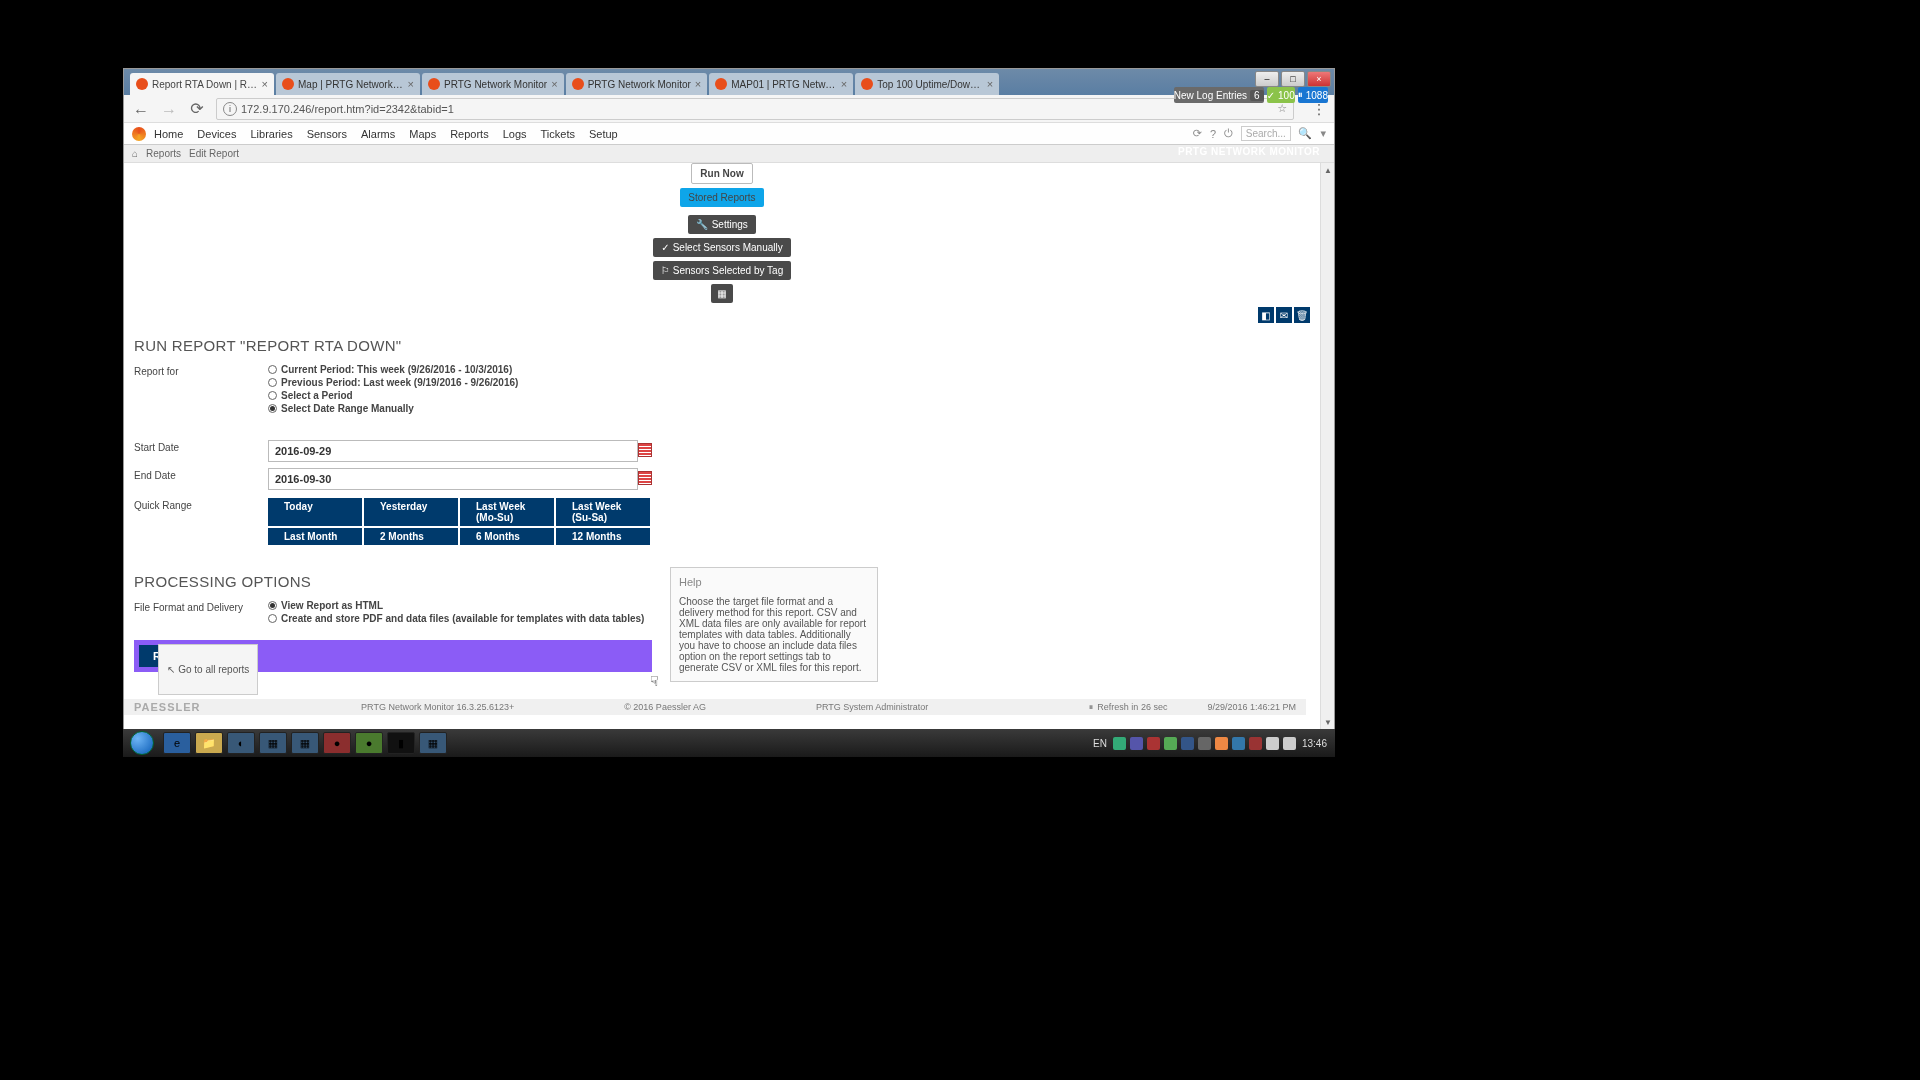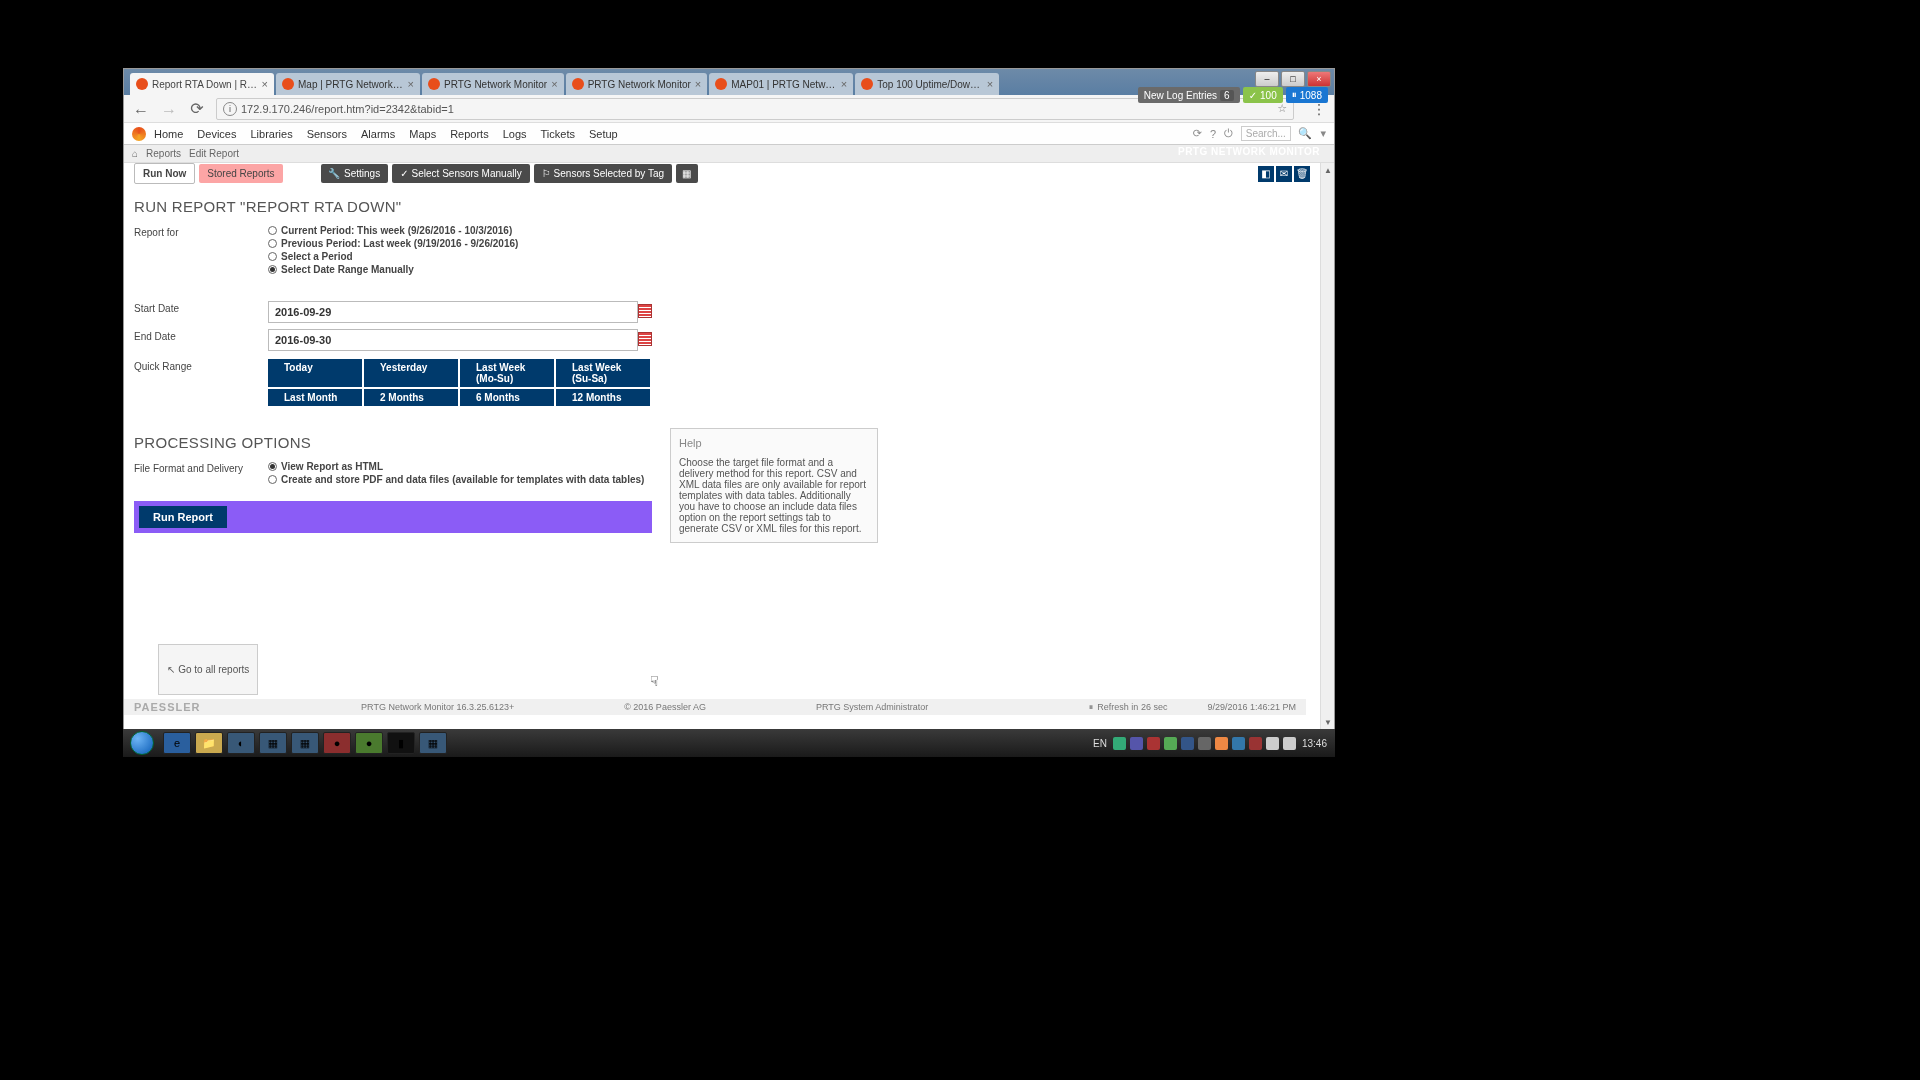--- a/index.html
+++ b/index.html
@@ -23,30 +23,30 @@
 .menu-dots { font-size: 14px; color: #555; margin-left: 8px; }
 .topnav { height: 22px; background: #fefefe; border-bottom: 1px solid #ccc; display: flex; align-items: center; padding: 0 8px; font-size: 11px; color: #333; }
 .topnav .logo { width: 14px; height: 14px; border-radius: 50%; background: conic-gradient(#e84e1b, #f5a623, #e84e1b); margin-right: 8px; }
 .topnav a { margin-right: 14px; color: #333; text-decoration: none; cursor: pointer; }
 .topnav .right { margin-left: auto; display: flex; align-items: center; gap: 8px; color: #888; }
 .topnav .search { border: 1px solid #ccc; font-size: 10px; padding: 1px 4px; color: #aaa; width: 50px; }
 .breadcrumb { height: 18px; background: #eee; display: flex; align-items: center; padding: 0 8px; font-size: 10px; color: #666; border-bottom: 1px solid #ddd; position: relative; }
 .breadcrumb span { margin-right: 8px; cursor: pointer; }
 .brand-badge { position: absolute; right: 6px; top: 1px; font-size: 10px; color: #fff; font-weight: bold; letter-spacing: 0.5px; }
 .status-row { position: absolute; right: 6px; top: 18px; display: flex; gap: 3px; font-size: 10px; }
-.status-chip { padding: 2px 6px; color: #fff; border-radius: 2px; display: flex; align-items: center; gap: 3px; }
+.status-chip { padding: 2px 0; color: #fff; border-radius: 2px; display: flex; align-items: center; gap: 3px; }
 .chip-gray { background: #6a6a6a; }
 .chip-green { background: #8bc34a; }
 .chip-blue { background: #1976d2; }
 .chip-num { background: #555; padding: 0 4px; border-radius: 2px; }
 .content { position: absolute; left: 0; right: 14px; top: 94px; bottom: 14px; overflow: hidden; padding: 0 10px; }
 .page-title { font-size: 18px; color: #333; margin: 4px 0 10px 0; font-weight: 300; }
 .page-title .pre { color: #888; }
-.tab-row { display: flex; align-items: center; gap: 4px; margin-bottom: 14px; }
-.rtab { background: #fca5a5; color: #444; font-size: 10px; padding: 4px 8px; cursor: pointer; border-radius: 2px; display: flex; align-items: center; gap: 3px; }
+.tab-row { display: flex; align-items: center; gap: 4px; margin-bottom: 14px; flex-direction: column; }
+.rtab { background: #0ea5e9; color: #444; font-size: 10px; padding: 4px 8px; cursor: pointer; border-radius: 2px; display: flex; align-items: center; gap: 3px; }
 .rtab.active { background: #fff; border: 1px solid #bbb; font-weight: bold; }
 .rtab.dark { background: #4a4a4a; color: #fff; }
 .tab-icons-right { margin-left: auto; display: flex; gap: 2px; }
 .tab-icons-right .ic { width: 16px; height: 16px; background: #003a6c; color: #fff; font-size: 10px; display: flex; align-items: center; justify-content: center; }
 .section-title { font-size: 15px; color: #555; margin: 6px 0 10px 0; font-weight: 400; letter-spacing: 0.3px; }
 .form-row { display: flex; margin-bottom: 6px; }
 .form-label { width: 134px; font-size: 10px; color: #444; padding-top: 2px; }
 .form-field { flex: 1; max-width: 386px; }
 .radio-line { font-size: 10px; color: #444; display: flex; align-items: center; gap: 4px; margin-bottom: 2px; font-weight: bold; }
 .radio-line.sel { font-weight: bold; }

